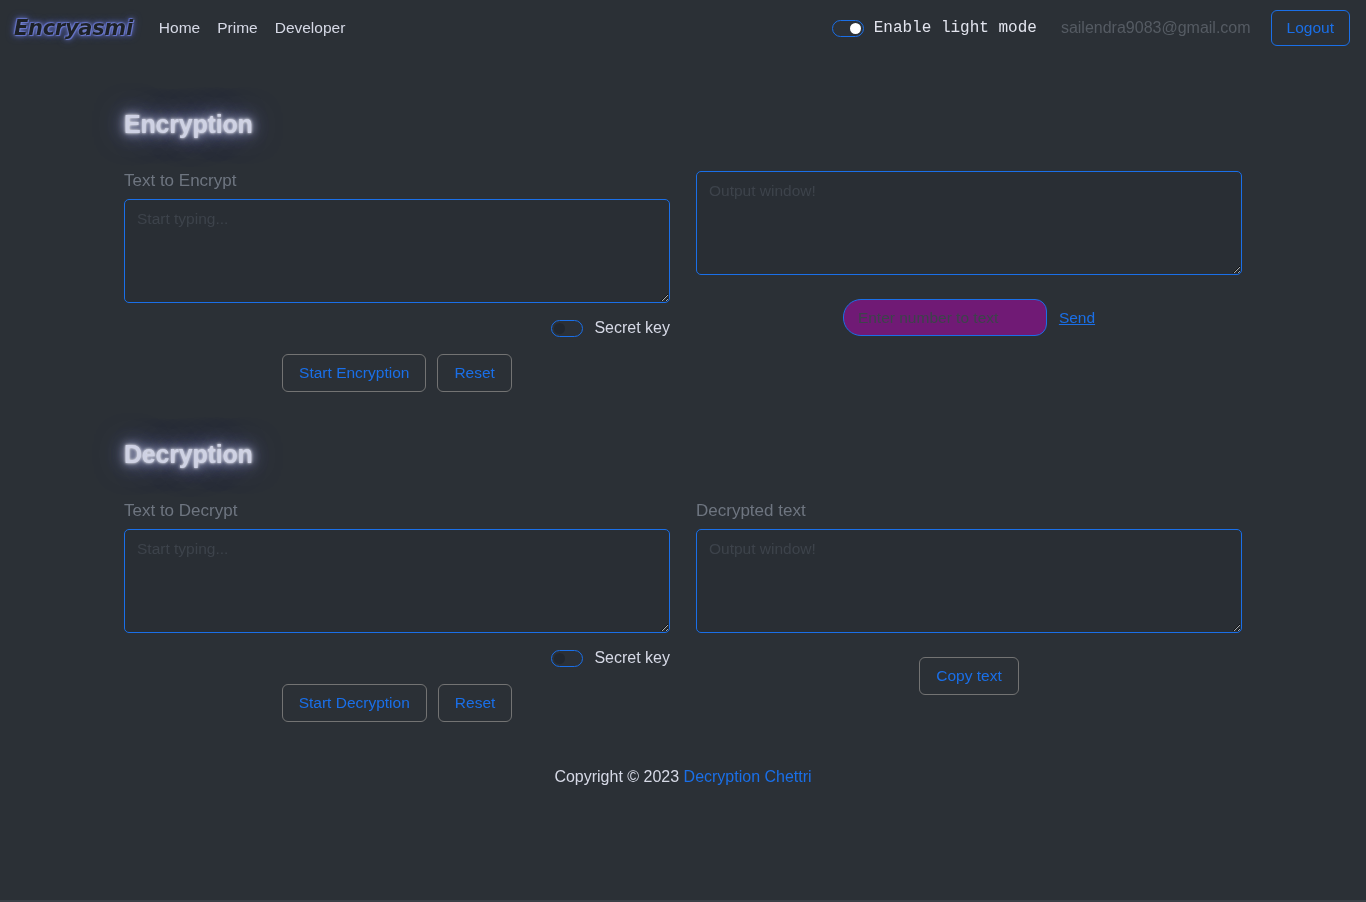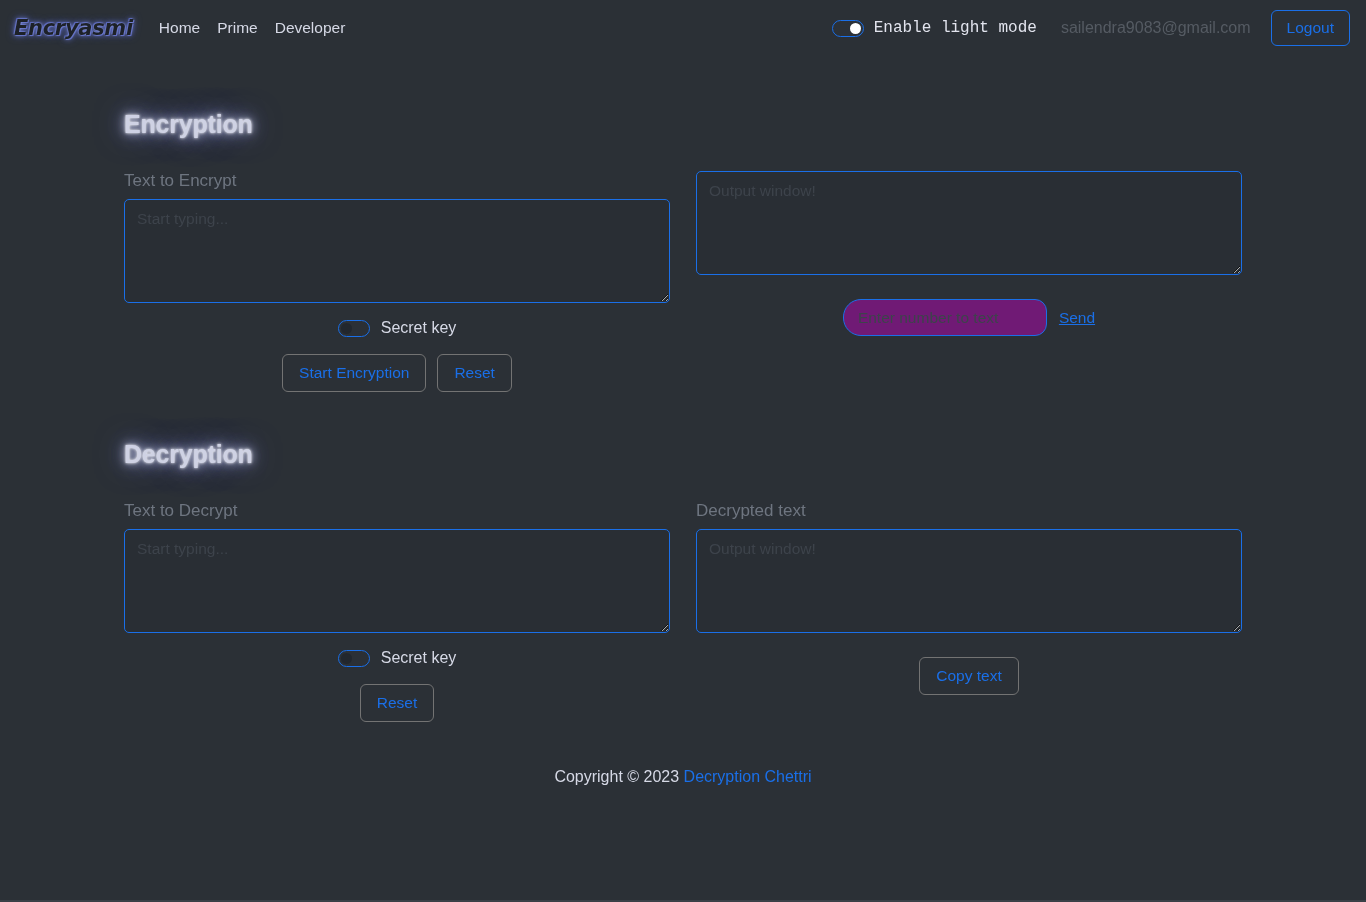--- a/index.html
+++ b/index.html
@@ -156,21 +156,21 @@
     resize: both;
     outline: none;
     display: block;
   }
   textarea.box::placeholder { color: #3d434b; }
 
   
   .secret-row {
     display: flex;
     align-items: center;
-    justify-content: center;
+    justify-content: flex-end;
     margin-top: 16px;
     gap: 11px;
   }
   .secret-label {
     color: #d6d9e6;
     font-size: 16px;
   }
   .btn-row {
     display: flex;
     justify-content: center;
@@ -305,20 +305,21 @@
       <textarea class="box" placeholder="Start typing..." style=""></textarea>
 
       <div class="secret-row">
         <div class="switch off">
           <span class="knob"></span>
         </div>
         <span class="secret-label">Secret key</span>
       </div>
 
       <div class="btn-row">
+        <button class="btn">Start Decryption</button>
         <button class="btn">Reset</button>
       </div>
     </div>
 
     <div class="col">
       <label class="field-label">Decrypted text</label>
       <textarea class="box" placeholder="Output window!" style=""></textarea>
 
       <div class="copy-row">
         <button class="btn">Copy text</button>

